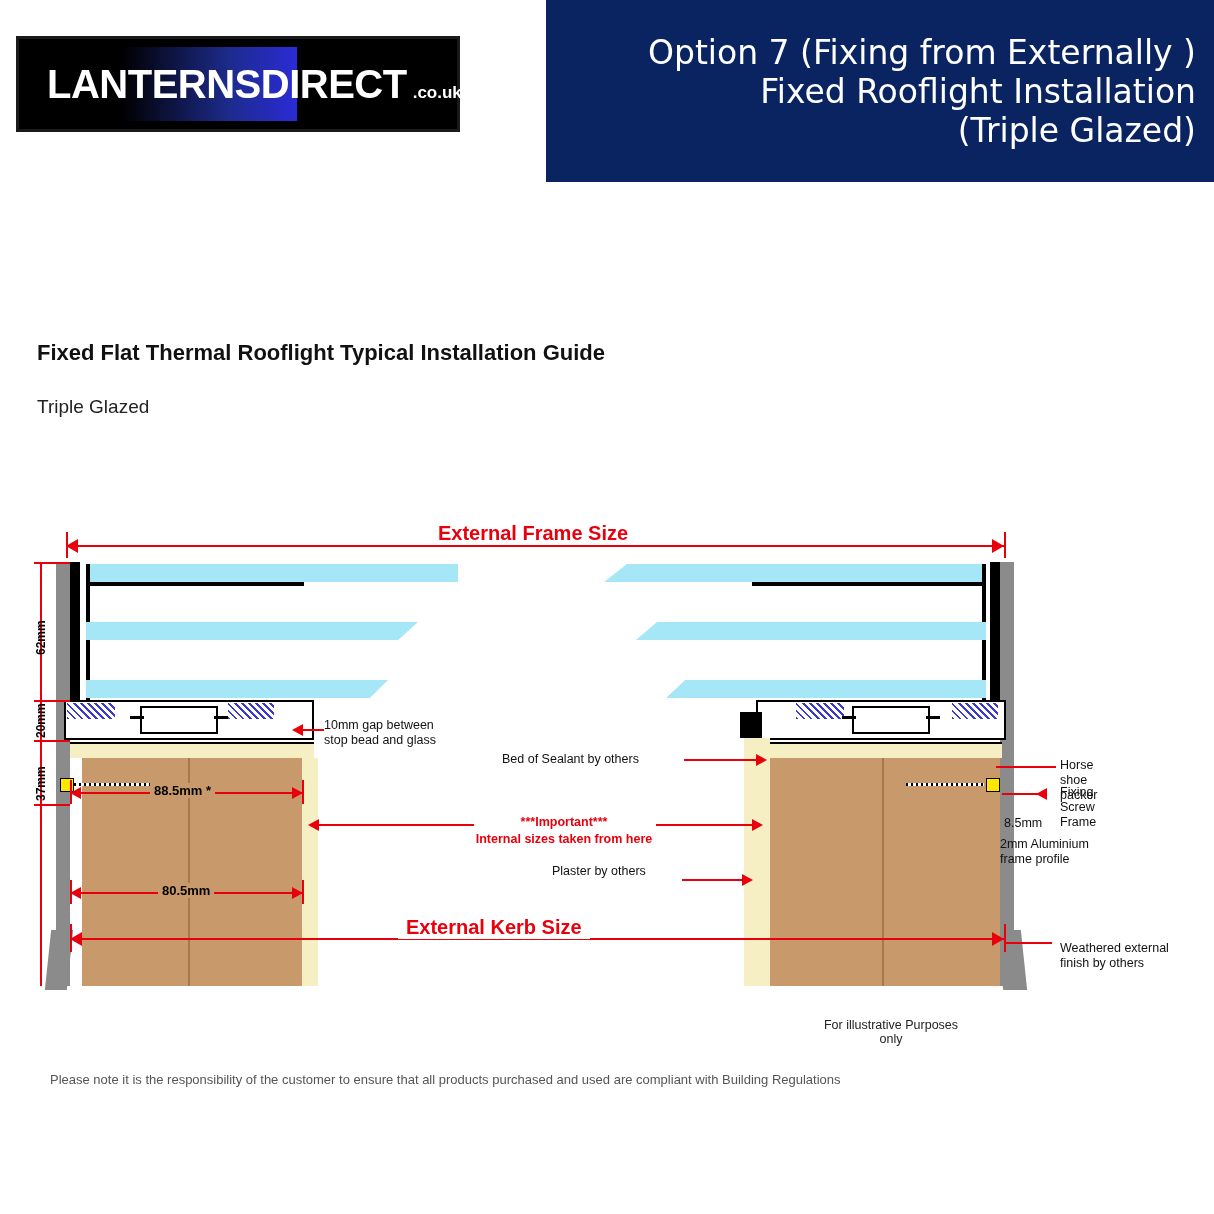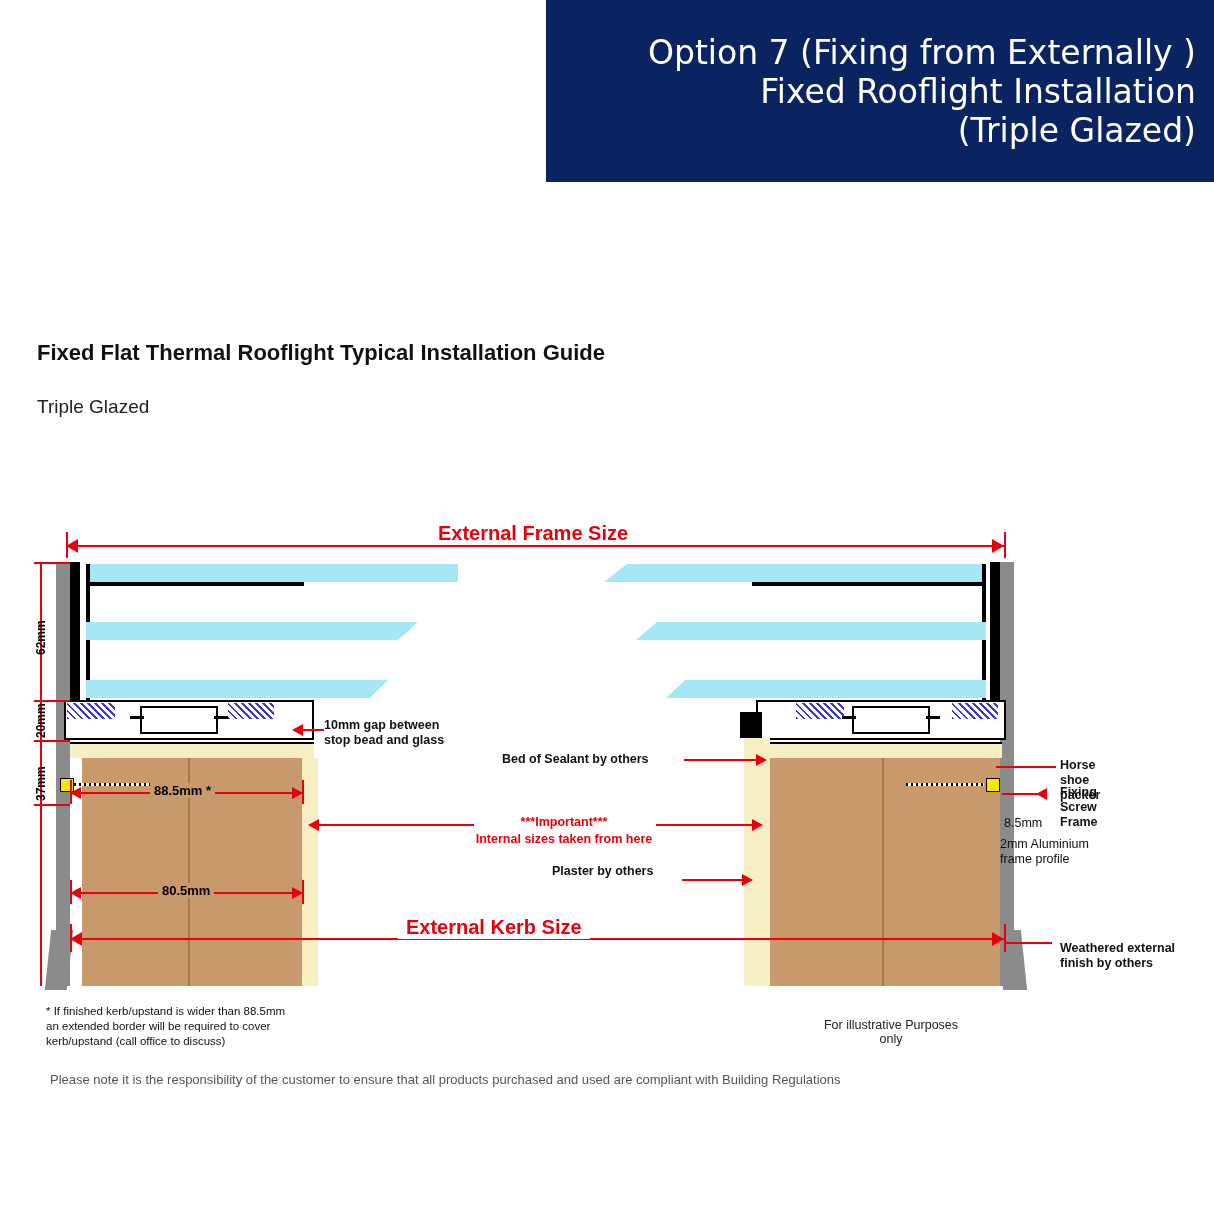--- a/index.html
+++ b/index.html
@@ -19,21 +19,21 @@
     display:flex;flex-direction:column;align-items:flex-end;justify-content:center;padding-right:18px;box-sizing:border-box;}
   .title-line{font-size:33px;line-height:39px;font-family:"DejaVu Sans",sans-serif;font-weight:400;white-space:nowrap;}
 
   
   .h1{position:absolute;left:37px;top:340px;font-size:22px;font-weight:bold;color:#111;}
   .h2{position:absolute;left:37px;top:396px;font-size:19px;color:#222;}
 
   
   .diagram{position:absolute;left:0;top:500px;width:964px;height:560px;}
   .lbl{position:absolute;font-size:12.5px;color:#111;line-height:15px;}
-  .lbl-b{font-weight:bold;}
+  .lbl-b{font-weight:normal;}
   .red-line{position:absolute;background:#e8000d;}
   .blk{position:absolute;background:#000;}
   .glass{position:absolute;background:#a5e6f7;}
   .wood{position:absolute;background:#c89a6b;}
   .cream{position:absolute;background:#f6efc4;}
   .grey{position:absolute;background:#8b8b8b;}
   .hatch{position:absolute;background:
      repeating-linear-gradient(45deg,#3a3acc 0 2px,#ffffff 2px 5px);}
 
   .vlabel{position:absolute;font-size:12px;font-weight:bold;transform:rotate(-90deg);transform-origin:left top;white-space:nowrap;}
@@ -42,20 +42,30 @@
   .illus{position:absolute;font-size:12.5px;color:#222;}
   .disclaimer{position:absolute;left:50px;top:1072px;font-size:13px;color:#555;}
 
   .arrowhead{position:absolute;width:0;height:0;}
 </style>
 </head>
 <body>
 
 <div class="header">
 
+  <div class="logo-box">
+    <div class="logo-inner">
+      <div class="logo-grad"></div>
+      <div class="logo-text">
+        <span class="logo-lanterns">LANTERNS</span>
+        <span class="logo-direct">DIRECT</span>
+        <span class="logo-couk">.co.uk</span>
+      </div>
+    </div>
+  </div>
 
   <div class="title-panel">
     <div class="title-line">Option 7 (Fixing from Externally )</div>
     <div class="title-line">Fixed Rooflight Installation</div>
     <div class="title-line">(Triple Glazed)</div>
   </div>
 </div>
 
 <div class="h1">Fixed Flat Thermal Rooflight Typical Installation Guide</div>
 <div class="h2">Triple Glazed</div>
@@ -184,19 +194,16 @@
   <div class="lbl lbl-b" style="left:1060px;top:285px;">Fixing Screw Frame</div>
 
   <div class="lbl" style="left:1004px;top:316px;">8.5mm</div>
   <div class="lbl" style="left:1000px;top:337px;width:110px;white-space:pre-line;">2mm Aluminium
 frame profile</div>
 
   <div class="red-line" style="left:1006px;top:442px;width:46px;height:2px;"></div>
   <div class="lbl lbl-b" style="left:1060px;top:441px;width:140px;white-space:pre-line;">Weathered external
 finish by others</div>
 
-  <div class="footnote" style="left:46px;top:504px;width:330px;white-space:pre-line;">* If finished kerb/upstand is wider than 88.5mm
-   an extended border will be required to cover
-   kerb/upstand (call office to discuss)</div>
   <div class="illus" style="left:818px;top:518px;text-align:center;">For illustrative Purposes only</div>
 </div>
 
 <div class="disclaimer">Please note it is the responsibility of the customer to ensure that all products purchased and used are compliant with Building Regulations</div>
 
 </body></html>

